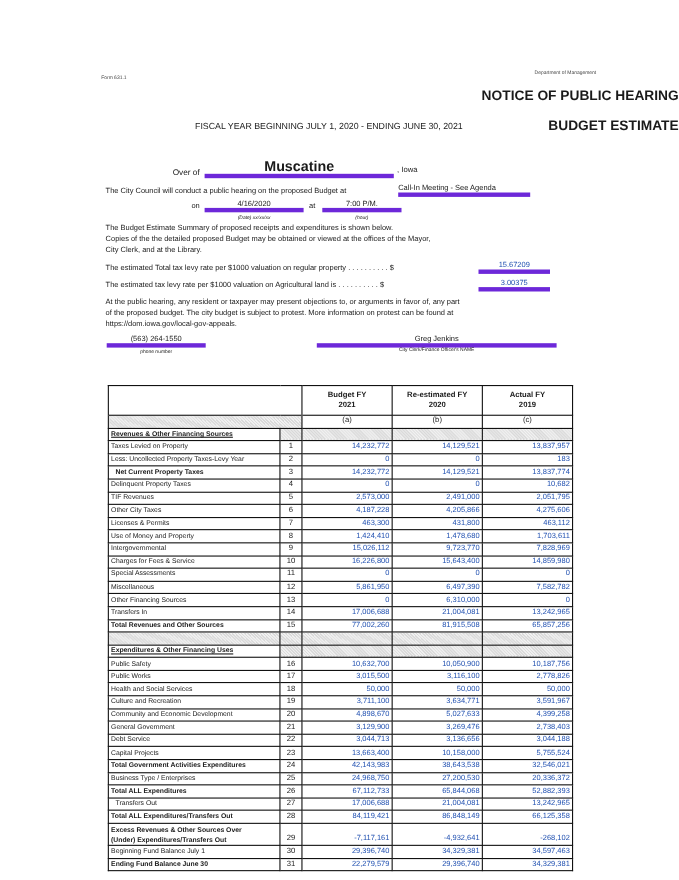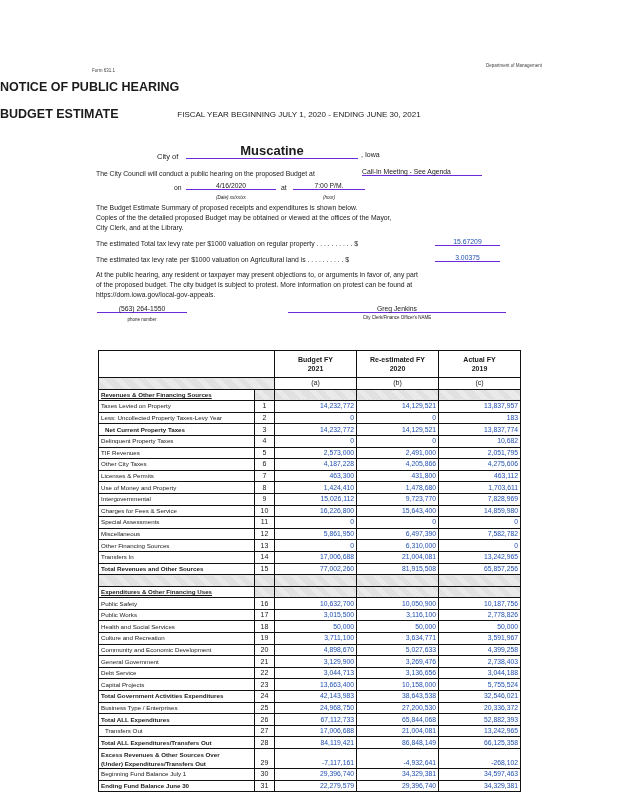--- a/index.html
+++ b/index.html
@@ -1,25 +1,25 @@
 <!DOCTYPE html>
 <html><head>
 <meta charset="utf-8">
 <style>
   html, body { margin:0; padding:0; background:#ffffff; }
   body { width:617px; height:800px; position:relative; overflow:hidden; font-family:"Liberation Sans", sans-serif; color:#1a1a1a; }
   .abs { position:absolute; }
   .form-no { left:92px; top:68px; font-size:4.5px; color:#444; }
   .dept { left:486px; top:63px; font-size:4.5px; color:#444; }
-  .title { left:0; width:617px; text-align:left; font-weight:bold; font-size:12.5px; }
+  .title { left:0; width:617px; text-align:right; font-weight:bold; font-size:12.5px; }
   .t1 { top:80px; }
   .t2 { top:107px; }
   .fy { top:110px; left:0; width:598px; text-align:center; font-size:8px; }
   .small { font-size:6.8px; }
-  .line { border-bottom:1px solid #6d28d9; }
+  .line { border-bottom:4px solid #6d28d9; }
   .blue { color:#1f4fb0; }
   .cap { font-size:4.5px; font-style:italic; text-align:center; }
 
   table.budget { position:absolute; left:98px; top:350px; border-collapse:collapse; font-size:6.2px; }
   table.budget td { border:1px solid #111; padding:0 2px; height:10.6px; line-height:10px; white-space:nowrap; }
   table.budget td.lbl { width:147px; }
   table.budget td.num { width:15px; text-align:center; font-size:7px; border-left:1.5px solid #111; border-right:1.5px solid #111; }
   table.budget td.val { width:77px; text-align:right; color:#1f4fb0; font-size:6.8px; }
   table.budget td.hdr { text-align:center; font-weight:bold; font-size:7px; line-height:9px; height:26px; }
   table.budget td.sub { text-align:center; font-size:7px; }
@@ -31,21 +31,21 @@
 </style>
 </head>
 <body>
 
 <div class="abs form-no">Form 631.1</div>
 <div class="abs dept">Department of Management</div>
 <div class="abs title t1">NOTICE OF PUBLIC HEARING</div>
 <div class="abs title t2">BUDGET ESTIMATE</div>
 <div class="abs fy">FISCAL YEAR BEGINNING JULY 1, 2020 - ENDING JUNE 30, 2021</div>
 
-<div class="abs small" style="left:157px; top:152px; font-size:7.5px;">City of</div>
+<div class="abs small" style="left:157px; top:152px; font-size:7.5px;">Over of</div>
 <div class="abs line" style="left:186px; top:143px; width:172px; text-align:center; font-weight:bold; font-size:13px;">Muscatine</div>
 <div class="abs small" style="left:361px; top:151px; font-size:7px;">, Iowa</div>
 
 <div class="abs small" style="left:96px; top:170px;">The City Council will conduct a public hearing on the proposed Budget at</div>
 <div class="abs small line" style="left:362px; top:168px; width:120px;">Call-In Meeting - See  Agenda</div>
 
 <div class="abs small" style="left:174px; top:184px;">on</div>
 <div class="abs small line" style="left:186px; top:182px; width:90px; text-align:center;">4/16/2020</div>
 <div class="abs small" style="left:281px; top:184px;">at</div>
 <div class="abs small line" style="left:293px; top:182px; width:72px; text-align:center;">7:00 P/M.</div>

